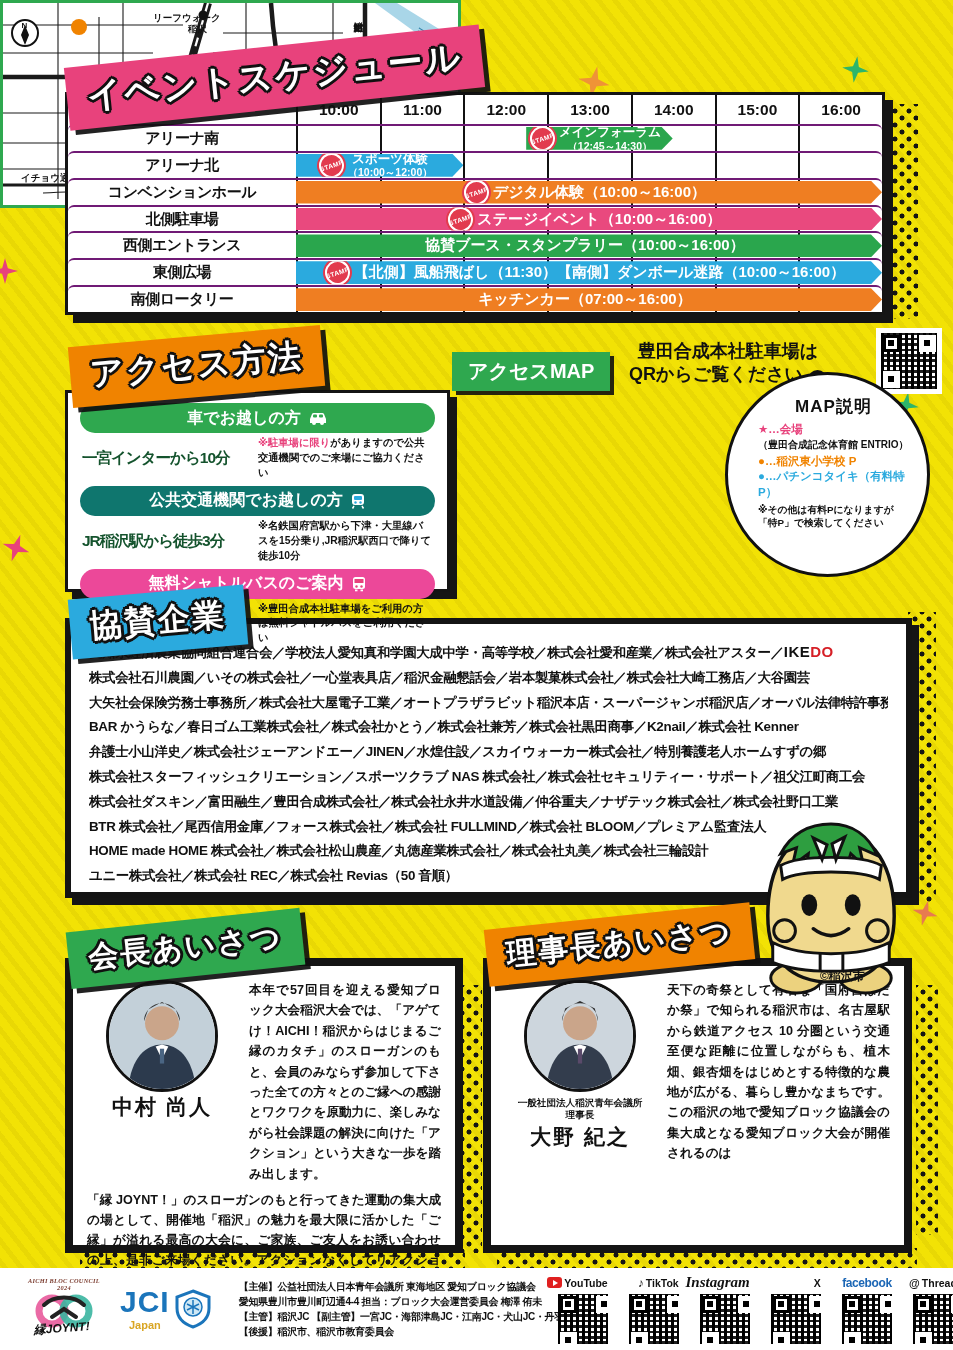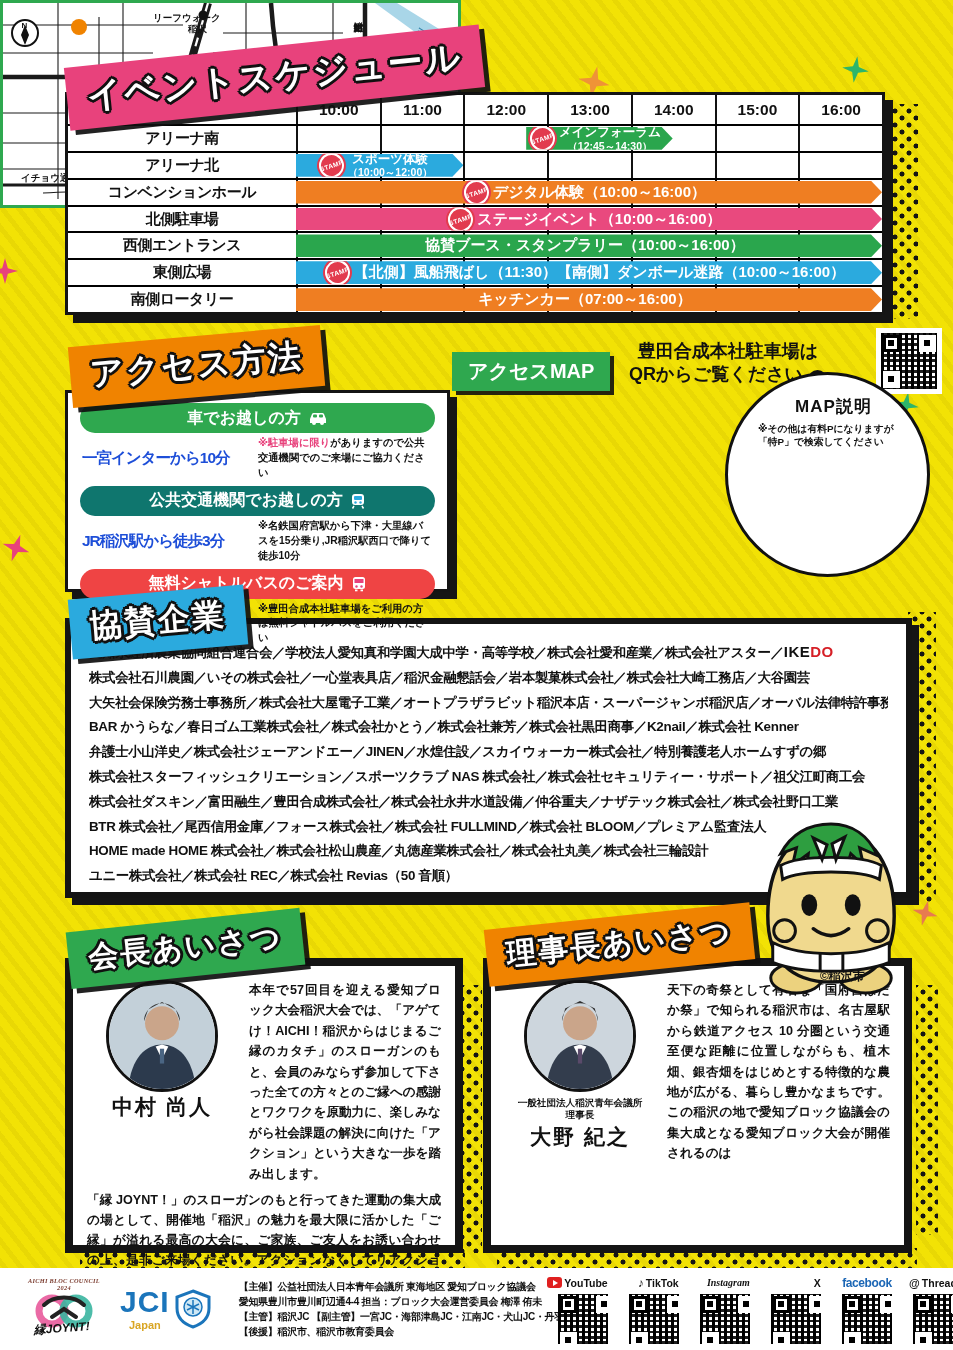--- a/index.html
+++ b/index.html
@@ -14,38 +14,38 @@
     text-shadow:2px 2px 0 #111,-2px 2px 0 #111,2px -2px 0 #111,-2px -2px 0 #111,0 3px 0 #111,3px 0 0 #111,0 -3px 0 #111,-3px 0 0 #111;}
   .dots{position:absolute;z-index:1;background-image:radial-gradient(circle,#141414 2.2px,transparent 2.8px),radial-gradient(circle,#141414 2.2px,transparent 2.8px);
     background-size:14px 14px,14px 14px;background-position:0 0,7px 7px;}
   .star4{position:absolute;z-index:2;clip-path:polygon(50% 0,61% 39%,100% 50%,61% 61%,50% 100%,39% 61%,0 50%,39% 39%);}
   
   #schedule-banner{left:66px;top:46px;font-size:35px;background:#e8427c;transform:rotate(-6deg);}
   #schedule-table{left:65px;top:92px;width:820px;height:223px;box-shadow:8px 8px 0 #151515;display:flex;flex-direction:column;z-index:3;}
   .sch-header{display:flex;height:29px;flex:0 0 29px;}
   .sch-header .spacer{width:28%;}
   .sch-header .tcell{flex:1;display:flex;align-items:center;justify-content:center;font-weight:900;font-size:15.5px;color:#111;border-left:2px solid #111;}
-  .sch-row{display:flex;flex:1;border-top:2px solid #000000;}
+  .sch-row{display:flex;flex:1;border-top:2px solid #701a75;border-radius:6px;}
   .sch-row .rlabel{width:28%;display:flex;align-items:center;justify-content:center;font-weight:900;font-size:15px;color:#111;letter-spacing:-.5px;}
   .sch-row .rtrack{flex:1;position:relative;
     background-image:repeating-linear-gradient(90deg,#111 0,#111 2px,transparent 2px,transparent calc(100%/7));}
   .bar{position:absolute;top:1px;bottom:1px;display:flex;align-items:center;justify-content:center;gap:4px;color:#fff;font-weight:900;
     clip-path:polygon(0 0,calc(100% - 11px) 0,100% 50%,calc(100% - 11px) 100%,0 100%);padding-right:8px;box-sizing:border-box;}
   .bar .bl{display:flex;flex-direction:column;align-items:center;line-height:1.15;}
   .bar .bl b{font-size:12.5px;} .bar .bl i{font-style:normal;font-size:10.5px;}
   .bar .single{font-size:15px;white-space:nowrap;}
   .stamp{width:25px;height:25px;border-radius:50%;background:#e23b4e;border:2px solid #fff;box-shadow:0 0 0 2px #e23b4e;
     display:flex;align-items:center;justify-content:center;transform:rotate(-18deg);flex:0 0 auto;box-sizing:border-box;}
   .stamp span{color:#fff;font-size:6.5px;font-weight:900;letter-spacing:.4px;}
   
   #access-banner{left:70px;top:336px;font-size:33px;background:#f08300;transform:rotate(-5deg);}
   #access-box{left:65px;top:390px;width:385px;height:202px;box-shadow:7px 7px 0 #151515;padding:10px 12px;z-index:4;}
   .pill{height:30px;border-radius:15px;display:flex;align-items:center;justify-content:center;gap:7px;color:#fff;font-weight:900;font-size:16px;}
   .acc-info{display:flex;gap:8px;align-items:center;margin:3px 2px 5px;}
-  .acc-main{font-weight:900;font-size:15.5px;color:#1d4ed8;flex:0 0 168px;letter-spacing:-1px;}
+  .acc-main{font-weight:900;font-size:15.5px;color:#14532d;flex:0 0 168px;letter-spacing:-1px;}
   .acc-note{font-size:10.3px;line-height:1.45;color:#111;font-weight:700;}
   .acc-note .hl{color:#e8427c;}
   .picon{display:inline-flex;}
   #map-label{position:absolute;left:452px;top:352px;z-index:6;background:#2fa84f;color:#fff;font-weight:900;font-size:20px;padding:6px 16px;box-shadow:4px 4px 0 rgba(15,15,15,.9);}
   #map-box{left:452px;top:383px;width:455px;height:202px;border:3px solid #2fa84f;background:#fff;z-index:3;}
   #qr-note{position:absolute;left:592px;top:340px;width:272px;text-align:center;font-weight:900;font-size:18px;line-height:1.25;color:#111;z-index:5;}
   .play-circle{display:inline-flex;align-items:center;justify-content:center;width:19px;height:19px;border-radius:50%;background:#111;color:#fff;font-size:10px;vertical-align:-3px;}
   .qr{position:relative;background:
       repeating-linear-gradient(0deg,rgba(0,0,0,.88) 0 2.6px,transparent 2.6px 5.4px),
       repeating-linear-gradient(90deg,#000 0 2.6px,#fff 2.6px 6px);}
@@ -87,21 +87,21 @@
   #jci-logo .jci-sub{color:#d9a523;font-weight:700;font-size:11px;text-align:center;margin-top:2px;}
   #footer-divider{width:2px;height:56px;background:#aaa;margin:0 12px 0 16px;}
   #host-lines{width:296px;}
   .host-line{font-size:10px;font-weight:700;color:#111;line-height:1.52;letter-spacing:-.3px;white-space:nowrap;}
   #footer-socials{display:flex;gap:8px;margin-left:10px;}
   .social{width:63px;display:flex;flex-direction:column;align-items:flex-end;}
   .social .slabel{height:17px;display:flex;align-items:center;gap:2px;font-weight:900;font-size:10.5px;color:#111;white-space:nowrap;}
   .social .qr{width:50px;height:50px;margin-top:3px;}
   .yt-play{display:inline-block;width:15px;height:11px;background:#e02020;border-radius:3px;position:relative;}
   .yt-play:before{content:"";position:absolute;left:5.5px;top:2.5px;border-left:5px solid #fff;border-top:3px solid transparent;border-bottom:3px solid transparent;}
-  .insta{font-family:"Liberation Serif","DejaVu Serif",serif;font-style:italic;font-size:10px;}
+  .insta{font-family:"Liberation Serif","DejaVu Serif",serif;font-style:italic;font-size:15px;}
   .fb{color:#1b66b5;font-size:12px;letter-spacing:-.4px;}
   
   .msvg text{font-family:"Liberation Sans","DejaVu Sans",sans-serif;font-weight:700;}
 </style>
 </head>
 <body>
 
 <div id="poster">
 
   <div class="star4" style="left:578px;top:66px;width:32px;height:32px;background:#ef9337;transform:rotate(12deg);"></div>
@@ -242,21 +242,21 @@
                 <path d="M4,13 L2.5,15.5 M12,13 L13.5,15.5" stroke="#fff" stroke-width="1.5"></path>
               </svg>
             </span>
           </div>
           <div class="acc-info">
             <div class="acc-main">JR稲沢駅から徒歩3分</div>
             <div class="acc-note">※名鉄国府宮駅から下津・大里線バスを15分乗り,JR稲沢駅西口で降りて徒歩10分</div>
           </div>
         </div>
         <div>
-          <div class="pill" style="background: #ef4444; align-items: center;">
+          <div class="pill" style="background: #ec4899; align-items: center;">
             <span>無料シャトルバスのご案内</span>
             <span class="picon">
               <svg width="16" height="16" viewBox="0 0 16 16">
                 <rect x="2" y="1" width="12" height="12" rx="2.5" fill="#fff"></rect>
                 <rect x="3.5" y="3" width="9" height="4" fill="#e8427c"></rect>
                 <circle cx="5.5" cy="10.5" r="1.2" fill="#e8427c"></circle>
                 <circle cx="10.5" cy="10.5" r="1.2" fill="#e8427c"></circle>
                 <rect x="4" y="13.5" width="2.5" height="1.8" fill="#fff"></rect>
                 <rect x="9.5" y="13.5" width="2.5" height="1.8" fill="#fff"></rect>
               </svg>
@@ -335,20 +335,26 @@
       </g>
 
       <circle cx="76" cy="24" r="8" fill="#f08300"></circle>
       <polygon points="186,122 191,134 204,135 194,143 197,156 186,148 175,156 178,143 168,135 181,134" fill="#e8427c"></polygon>
       <circle cx="212" cy="163" r="8" fill="#2baade"></circle>
     </svg>
   </div>
 
   <div id="map-legend-circle">
     <h3>MAP説明</h3>
+    <div>
+        <div class="leg-item" style="color: rgb(232, 66, 124);">★…会場</div>
+        <div class="leg-sub">（豊田合成記念体育館 ENTRIO）</div>
+        <div class="leg-item" style="color: rgb(240, 131, 0);">●…稲沢東小学校 P</div>
+        <div class="leg-item" style="color: rgb(43, 170, 222);">●…パチンコタイキ（有料特P）</div>
+      </div>
     <div class="leg-note">
       <span>※その他は有料Pになりますが</span><br><span>「特P」で検索してください</span>
     </div>
   </div>
 
   <div id="sponsor-banner" class="banner">協賛企業</div>
   <div id="sponsor-box" class="wbox">
     <div>
         <div class="sp-line">愛知県経済農業協同組合連合会／学校法人愛知真和学園大成中学・高等学校／株式会社愛和産業／株式会社アスター／<span class="ikedo"><span>IKE</span><em>DO</em></span></div>
         <div class="sp-line">株式会社石川農園／いその株式会社／一心堂表具店／稲沢金融懇話会／岩本製菓株式会社／株式会社大崎工務店／大谷園芸</div>

